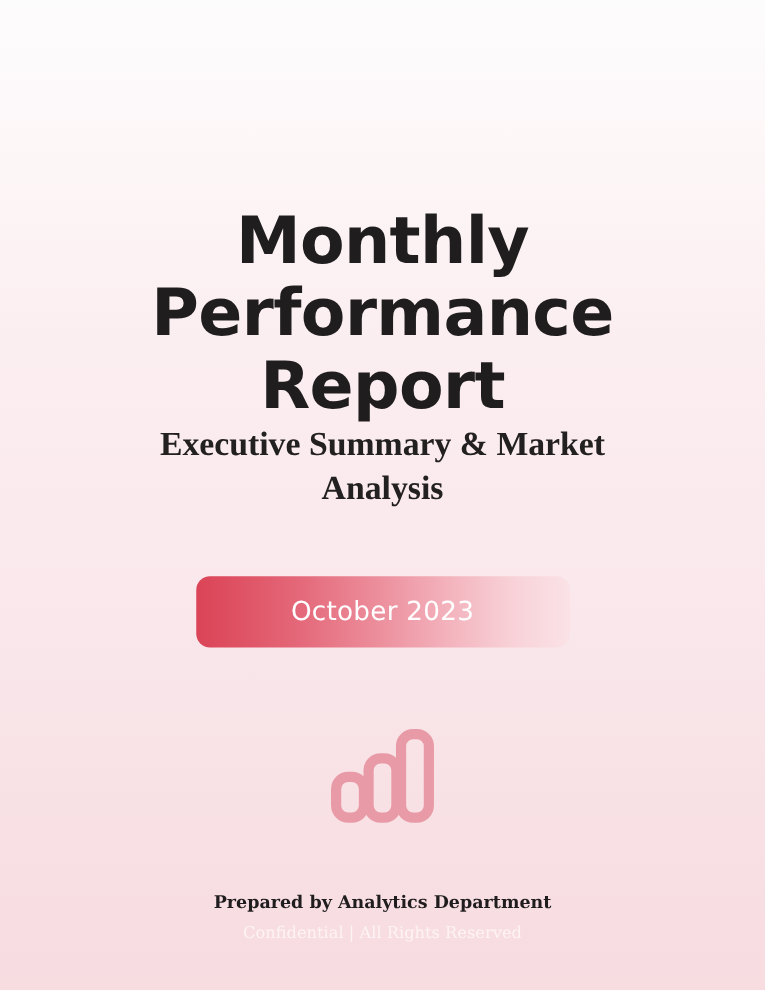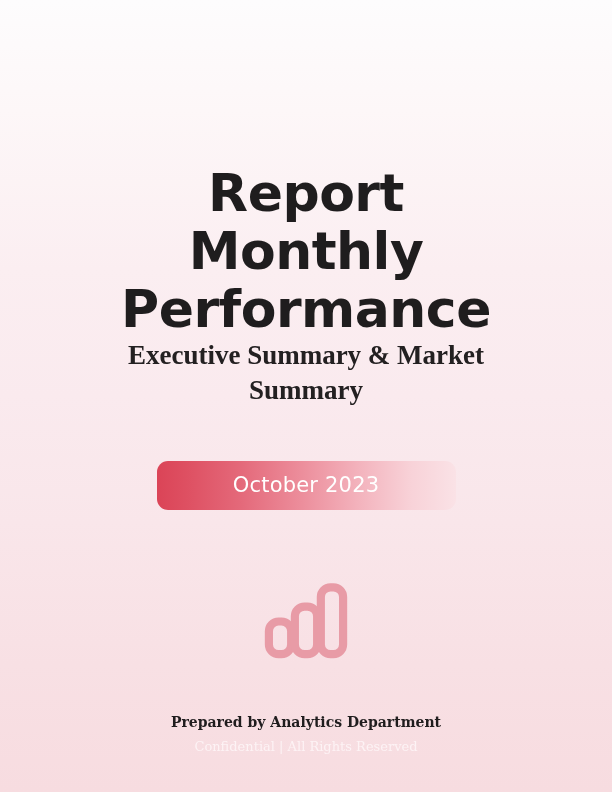--- a/index.html
+++ b/index.html
@@ -81,21 +81,21 @@
     position: absolute;
     left: 0;
     right: 0;
     top: 461px;
     display: flex;
     justify-content: center;
   }
   .date-badge {
     position: relative;
     width: 299px;
-    height: 49px;
+    height: 57px;
     border-radius: 11px;
     background: linear-gradient(90deg,
         #DB4457 0%,
         #DE5062 10%,
         #E4697A 28%,
         #EC8D9B 48%,
         #F3B2BC 67%,
         #F8D2D8 85%,
         #FAE2E6 100%);
     display: flex;
@@ -149,27 +149,27 @@
     color: #FDF3F5;
   }
 </style>
 </head>
 <body>
 
 <div class="page">
   <div class="cover">
 
     <div class="title-block">
+      <h1 class="title">Monthly Performance</h1>
       <h1 class="title">Report</h1>
-      <h1 class="title">Monthly Performance</h1>
     </div>
 
     <div class="subtitle-block">
       <h2 class="subtitle">Executive Summary &amp; Market</h2>
-      <h2 class="subtitle">Summary</h2>
+      <h2 class="subtitle">Analysis</h2>
     </div>
 
     <div class="badge-wrap">
       <div class="date-badge">
         <span class="date-text">October 2023</span>
       </div>
     </div>
 
     <div class="icon-wrap">
       <svg class="chart-icon" width="92" height="84" viewBox="0 0 124 112" fill="none" aria-hidden="true">

